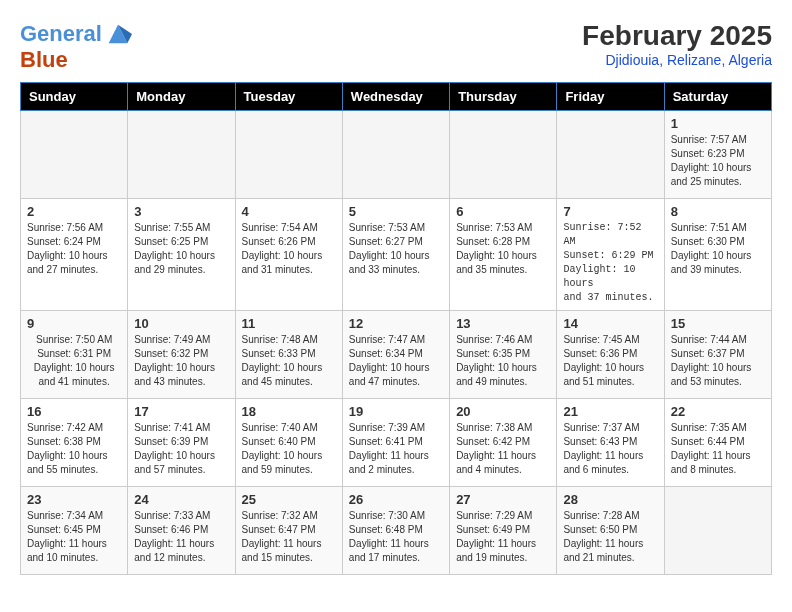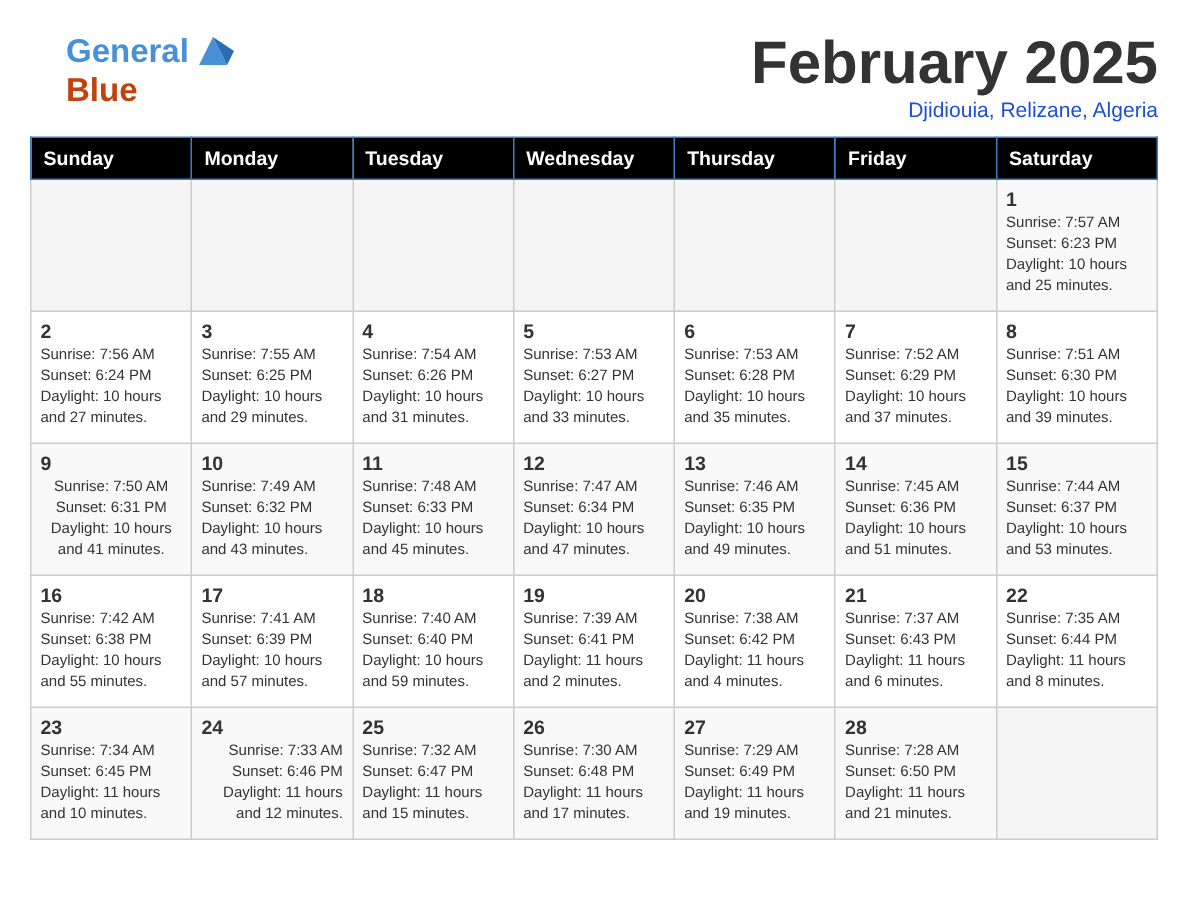--- a/index.html
+++ b/index.html
@@ -11,41 +11,40 @@
       padding: 20px;
     }
     .header {
       display: flex;
       justify-content: space-between;
       align-items: flex-start;
       margin-bottom: 10px;
     }
     .logo {
       display: flex;
-      margin-left: 24px;
     }
     .logo-text {
       font-size: 22px;
       font-weight: bold;
       color: #333;
       line-height: 1.1;
     }
     .logo-text span {
       color: #4a90d9;
     }
     .logo-icon {
       width: 28px;
       height: 28px;
       margin-left: 2px;
     }
     .title-area {
       text-align: right;
     }
     .month-title {
-      font-size: 40px;
+      font-size: 28px;
       font-weight: bold;
       color: #333;
     }
     .subtitle {
       font-size: 14px;
       color: #1d4ed8;
     }
     .calendar {
       width: 100%;
       border-collapse: collapse;
@@ -175,21 +174,21 @@
         </td>
         <td>
           <span class="day-num">6</span>
           <div class="day-info" style="white-space: pre-line;">Sunrise: 7:53 AM
 Sunset: 6:28 PM
 Daylight: 10 hours
 and 35 minutes.</div>
         </td>
         <td>
           <span class="day-num">7</span>
-          <div class="day-info" style="white-space: pre-line;">Sunrise: 7:52 AM
+          <div class="day-info" style="white-space: pre-line; font-family: Liberation Mono, monospace;">Sunrise: 7:52 AM
 Sunset: 6:29 PM
 Daylight: 10 hours
 and 37 minutes.</div>
         </td>
         <td>
           <span class="day-num">8</span>
           <div class="day-info" style="white-space: pre-line;">Sunrise: 7:51 AM
 Sunset: 6:30 PM
 Daylight: 10 hours
 and 39 minutes.</div>
@@ -300,21 +299,21 @@
       <tr>
         <td>
           <span class="day-num">23</span>
           <div class="day-info" style="white-space: pre-line;">Sunrise: 7:34 AM
 Sunset: 6:45 PM
 Daylight: 11 hours
 and 10 minutes.</div>
         </td>
         <td>
           <span class="day-num">24</span>
-          <div class="day-info" style="white-space: pre-line; text-align: right;">Sunrise: 7:33 AM
+          <div class="day-info" style="white-space: pre-line;">Sunrise: 7:33 AM
 Sunset: 6:46 PM
 Daylight: 11 hours
 and 12 minutes.</div>
         </td>
         <td>
           <span class="day-num">25</span>
           <div class="day-info" style="white-space: pre-line;">Sunrise: 7:32 AM
 Sunset: 6:47 PM
 Daylight: 11 hours
 and 15 minutes.</div>

